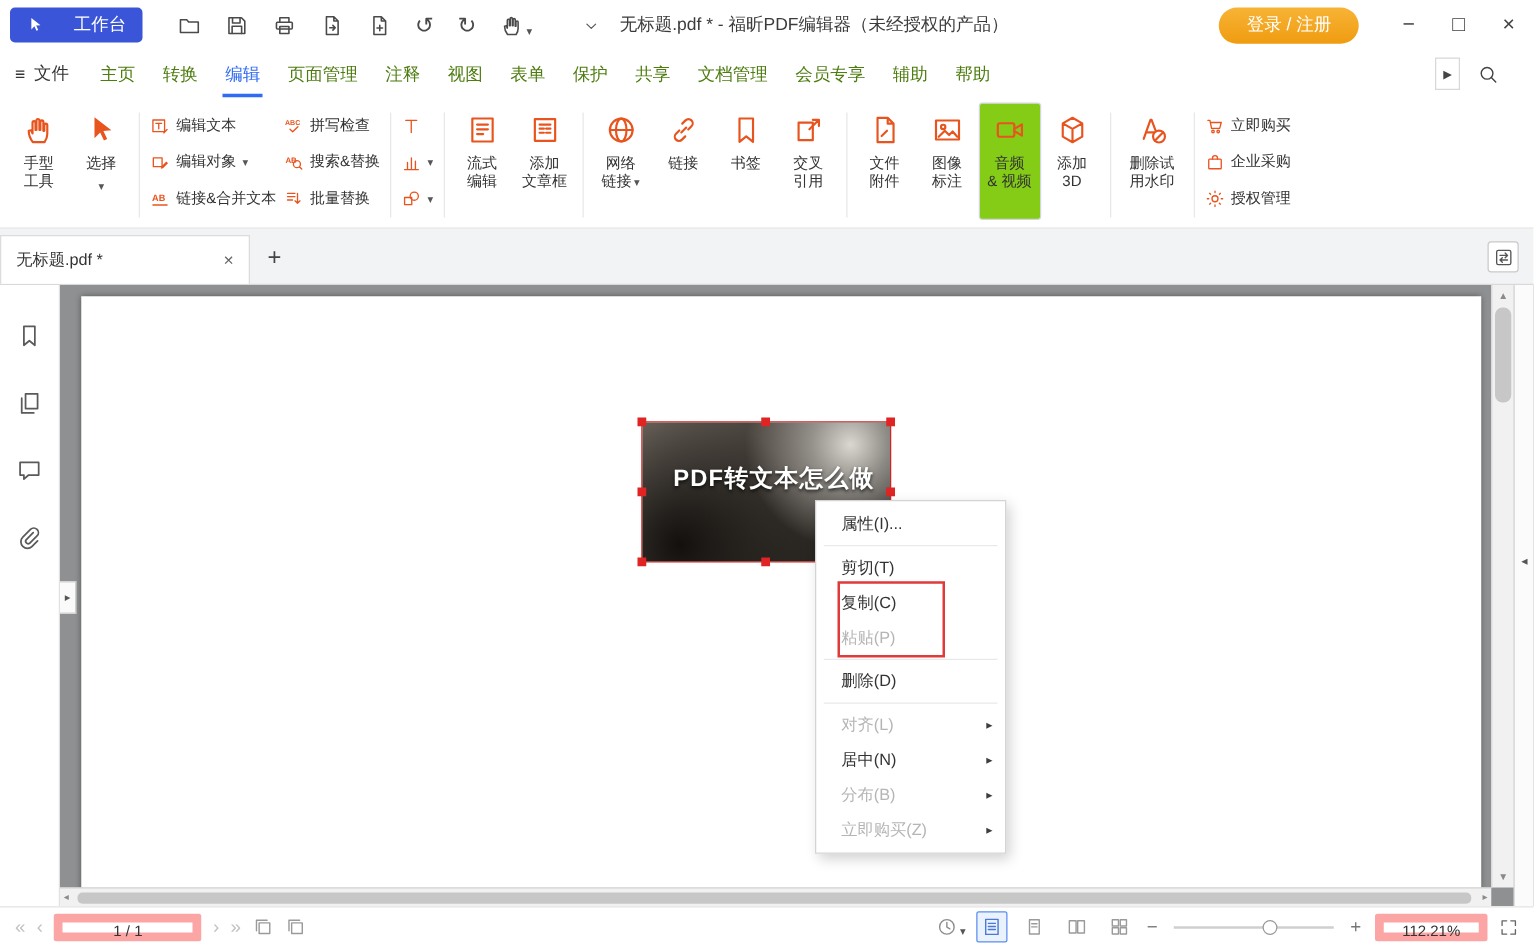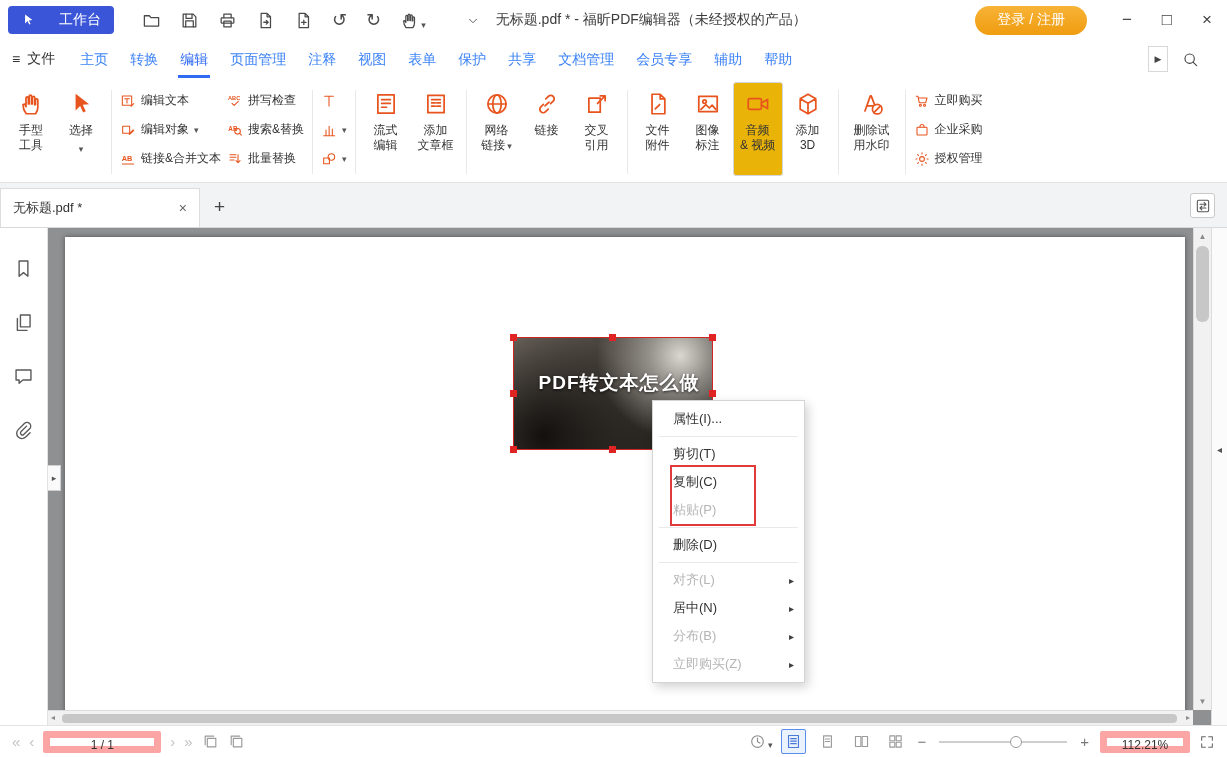--- a/index.html
+++ b/index.html
@@ -23,32 +23,32 @@
   .tb-chev { margin-left:40px; color:#555; background:none; border:none; }
   .tb-chev .ic { width:14px; height:14px; }
   .tb-title { margin-left:16px; font-size:14px; color:#3b3b3b; white-space:nowrap; }
   .login-btn { margin-left:auto; background:linear-gradient(180deg,#f8b336,#ef9c10); color:#fff; border:none; border-radius:15px; height:29px; padding:0 22px; font-size:14px; }
   .win-btns { display:flex; margin-left:20px; }
   .win-btn { width:40px; height:40px; display:flex; align-items:center; justify-content:center; font-size:17px; color:#444; background:none; border:none; }
 
   
   .menubar { position:absolute; top:40px; left:0; right:0; height:38px; display:flex; align-items:center; padding:0 12px; background:#fff; }
   .mb-file { display:flex; align-items:center; gap:7px; font-size:14px; color:#333; background:none; border:none; margin-right:14px; }
-  .mb-item { font-size:14px; color:#3b82f6; padding:0 11px; height:38px; line-height:38px; position:relative; background:none; border:none; white-space:nowrap; }
+  .mb-item { font-size:14px; color:#4d7c0f; padding:0 11px; height:38px; line-height:38px; position:relative; background:none; border:none; white-space:nowrap; }
   .mb-item.active { color:#2f6bf3; }
   .mb-item.active::after { content:""; position:absolute; left:9px; right:9px; bottom:0; height:3px; background:#2f6bf3; }
   .mb-more { margin-left:auto; width:20px; height:26px; border:1px solid #d8d8d8; background:#fff; color:#444; font-size:9px; display:flex; align-items:center; justify-content:center; }
   .mb-search { background:none; border:none; color:#444; margin:0 16px 0 14px; }
   .mb-search .ic { width:17px; height:17px; }
 
   
   .ribbon { position:absolute; top:78px; left:0; right:0; height:105px; border-bottom:1px solid #e2e2e2; display:flex; align-items:flex-start; padding:4px 6px 0; background:#fff; }
   .rbig { width:50px; height:94px; display:flex; flex-direction:column; align-items:center; padding-top:8px; gap:6px; background:none; border:1px solid transparent; border-radius:3px; flex:none; }
   .rbig .ic { width:26px; height:26px; color:#e8541e; flex:none; }
-  .rbig.selected { background:#eab308; border-color:#d3d6db; }
+  .rbig.selected { background:#84cc16; border-color:#d3d6db; }
   .rlbl { font-size:12px; line-height:15px; color:#333; text-align:center; display:block; white-space:nowrap; }
   .l2row { display:flex; align-items:center; gap:2px; justify-content:center; }
   .rcol { display:flex; flex-direction:column; gap:4px; padding-top:6px; flex:none; }
   .rrow { display:flex; align-items:center; gap:5px; height:25px; font-size:12px; color:#333; background:none; border:none; padding:0 3px; white-space:nowrap; }
   .rrow .ic { width:16px; height:16px; color:#e8541e; flex:none; }
   .vsep { width:1px; align-self:stretch; margin:8px 5px; background:#e8e8e8; flex:none; }
 
   
   .tabbar { position:absolute; top:183px; left:0; right:0; height:45px; background:#f2f3f5; border-bottom:1px solid #d9d9d9; display:flex; align-items:flex-end; }
   .doc-tab { width:200px; height:39px; background:#fff; border:1px solid #dcdcdc; border-bottom:none; display:flex; align-items:center; padding:0 12px; font-size:13px; color:#333; gap:16px; }
@@ -483,20 +483,26 @@
       </span>
     </button>
     <button class="rbig">
       <svg class="ic">
           <use href="#i-chain"></use>
         </svg>
       <span class="rlbl">链接</span>
     </button>
     <button class="rbig">
       <svg class="ic">
+          <use href="#i-bookmark"></use>
+        </svg>
+      <span class="rlbl">书签</span>
+    </button>
+    <button class="rbig">
+      <svg class="ic">
           <use href="#i-crossref"></use>
         </svg>
       <span class="rlbl">交叉</span>
       <span class="rlbl" style="margin-top:-6px">引用</span>
     </button>
     <div class="vsep"></div>
     <button class="rbig">
       <svg class="ic">
           <use href="#i-attach"></use>
         </svg>

